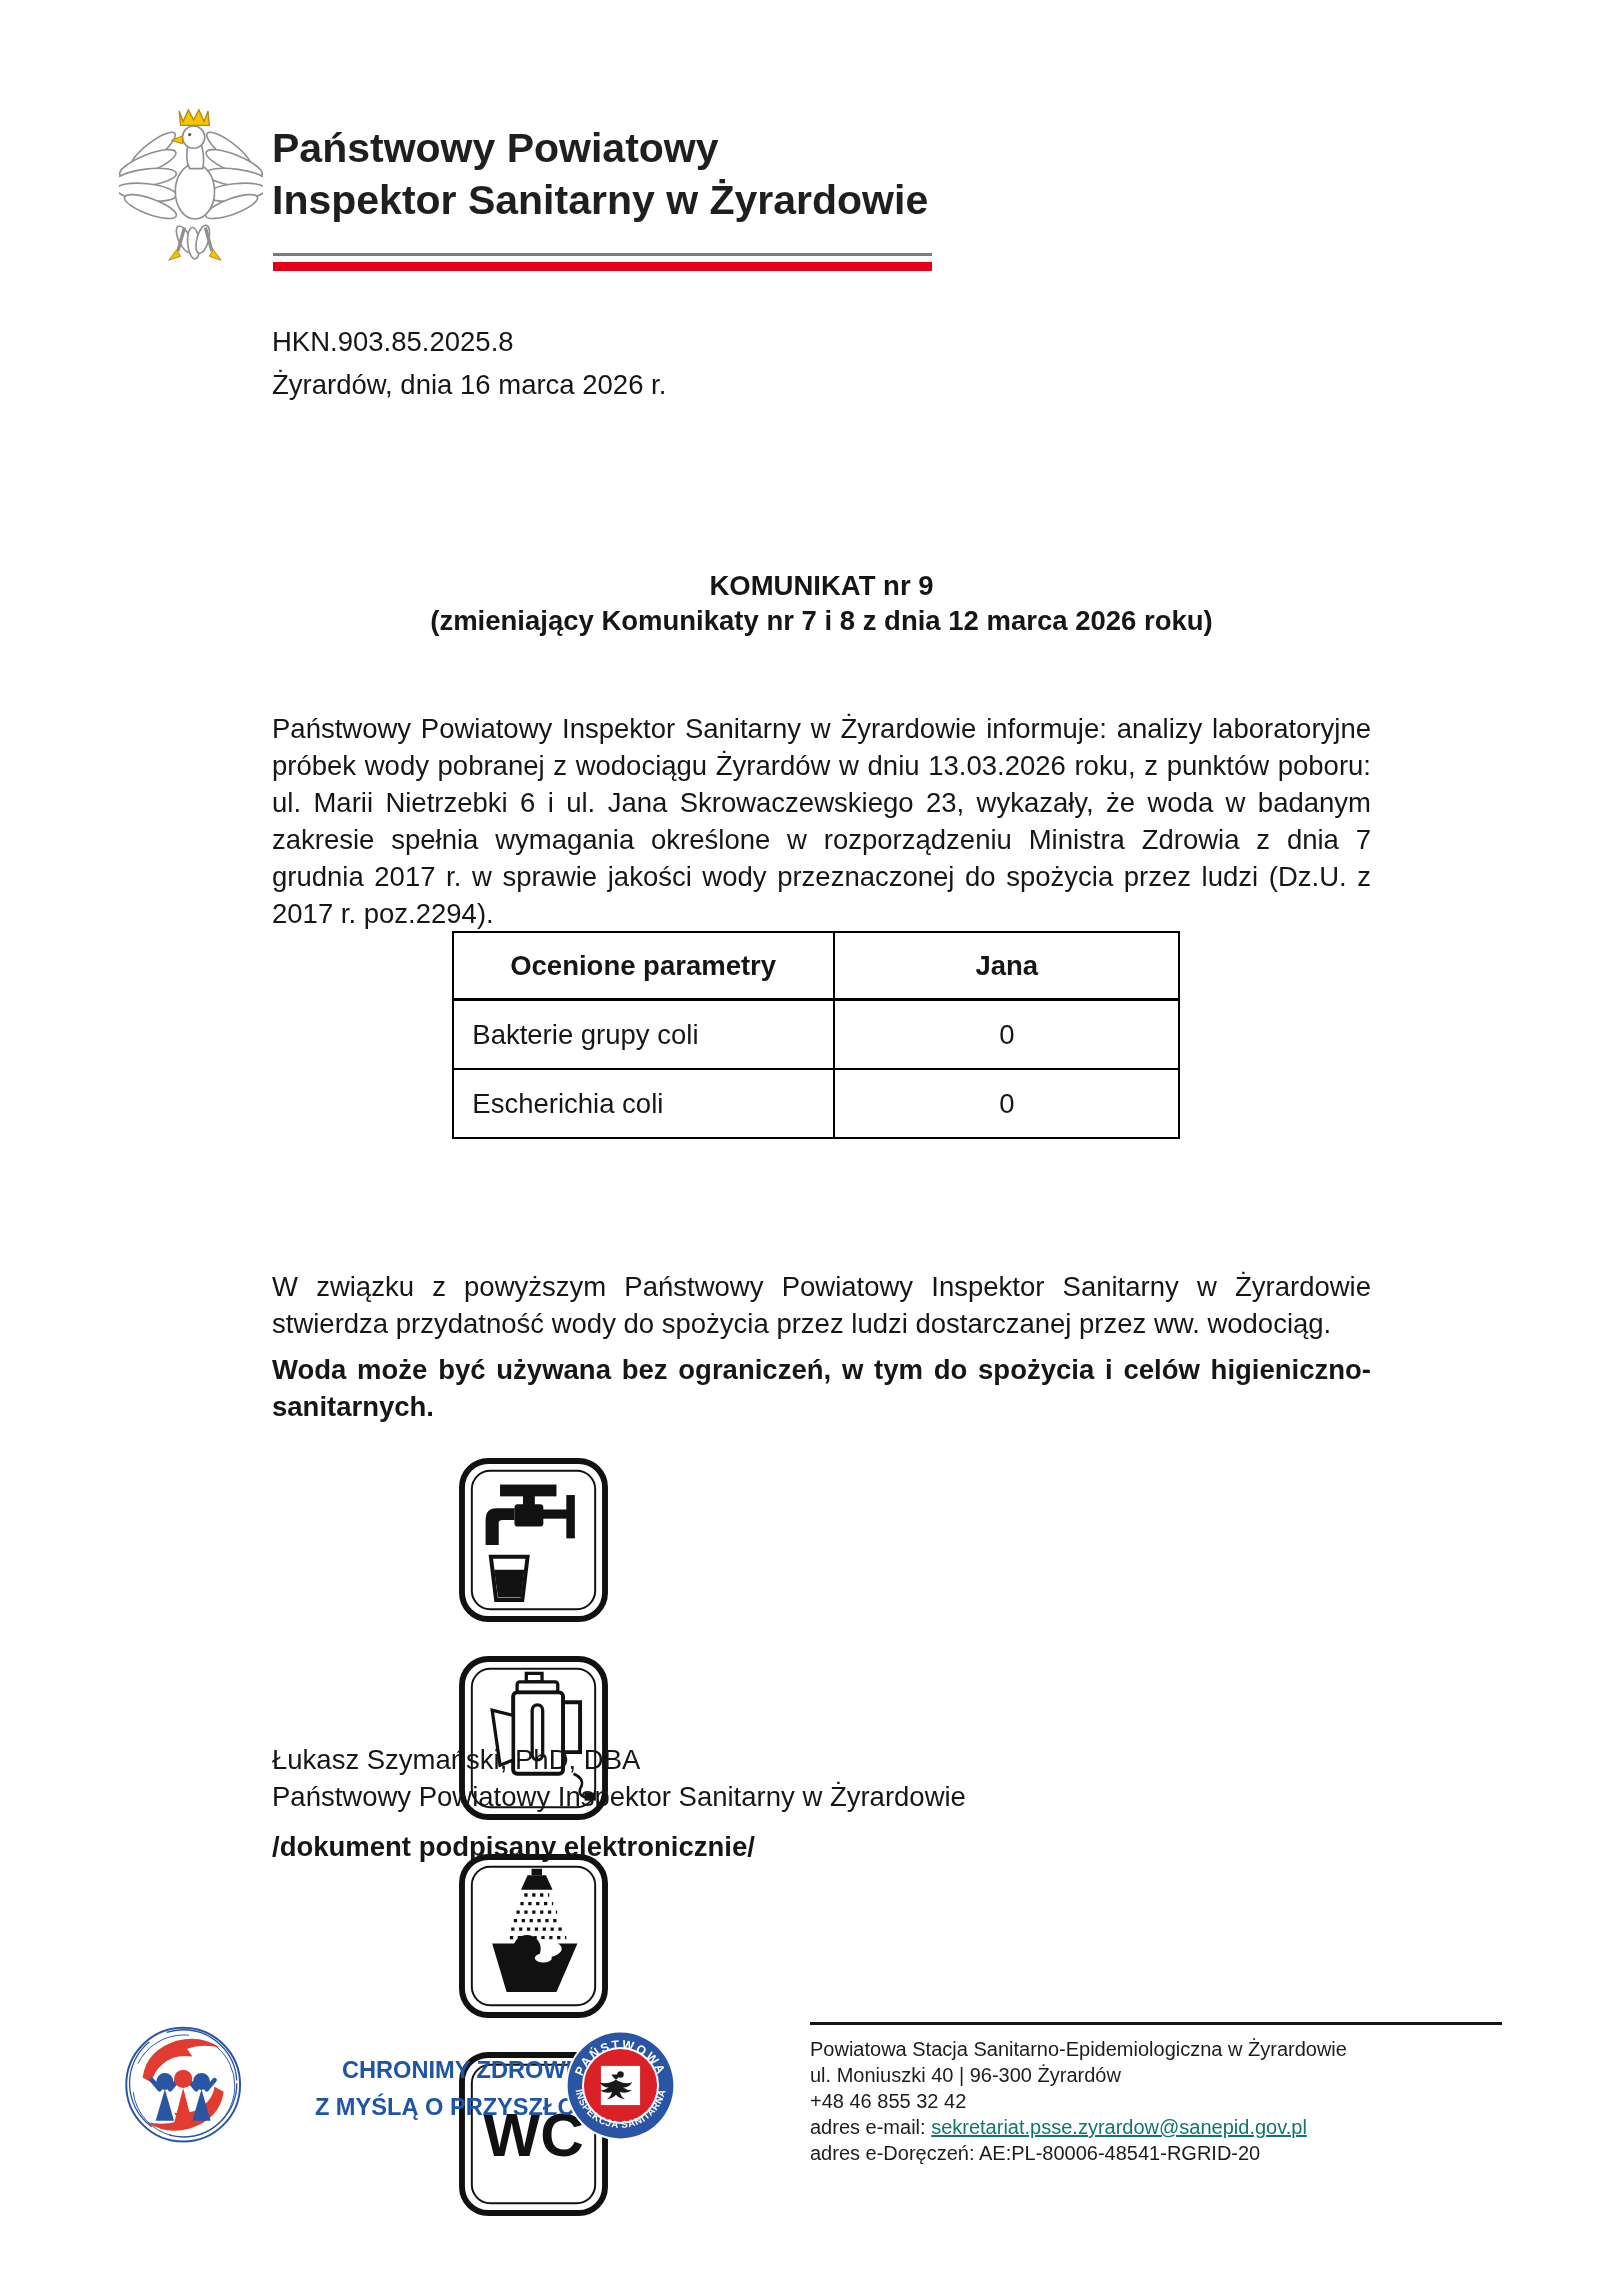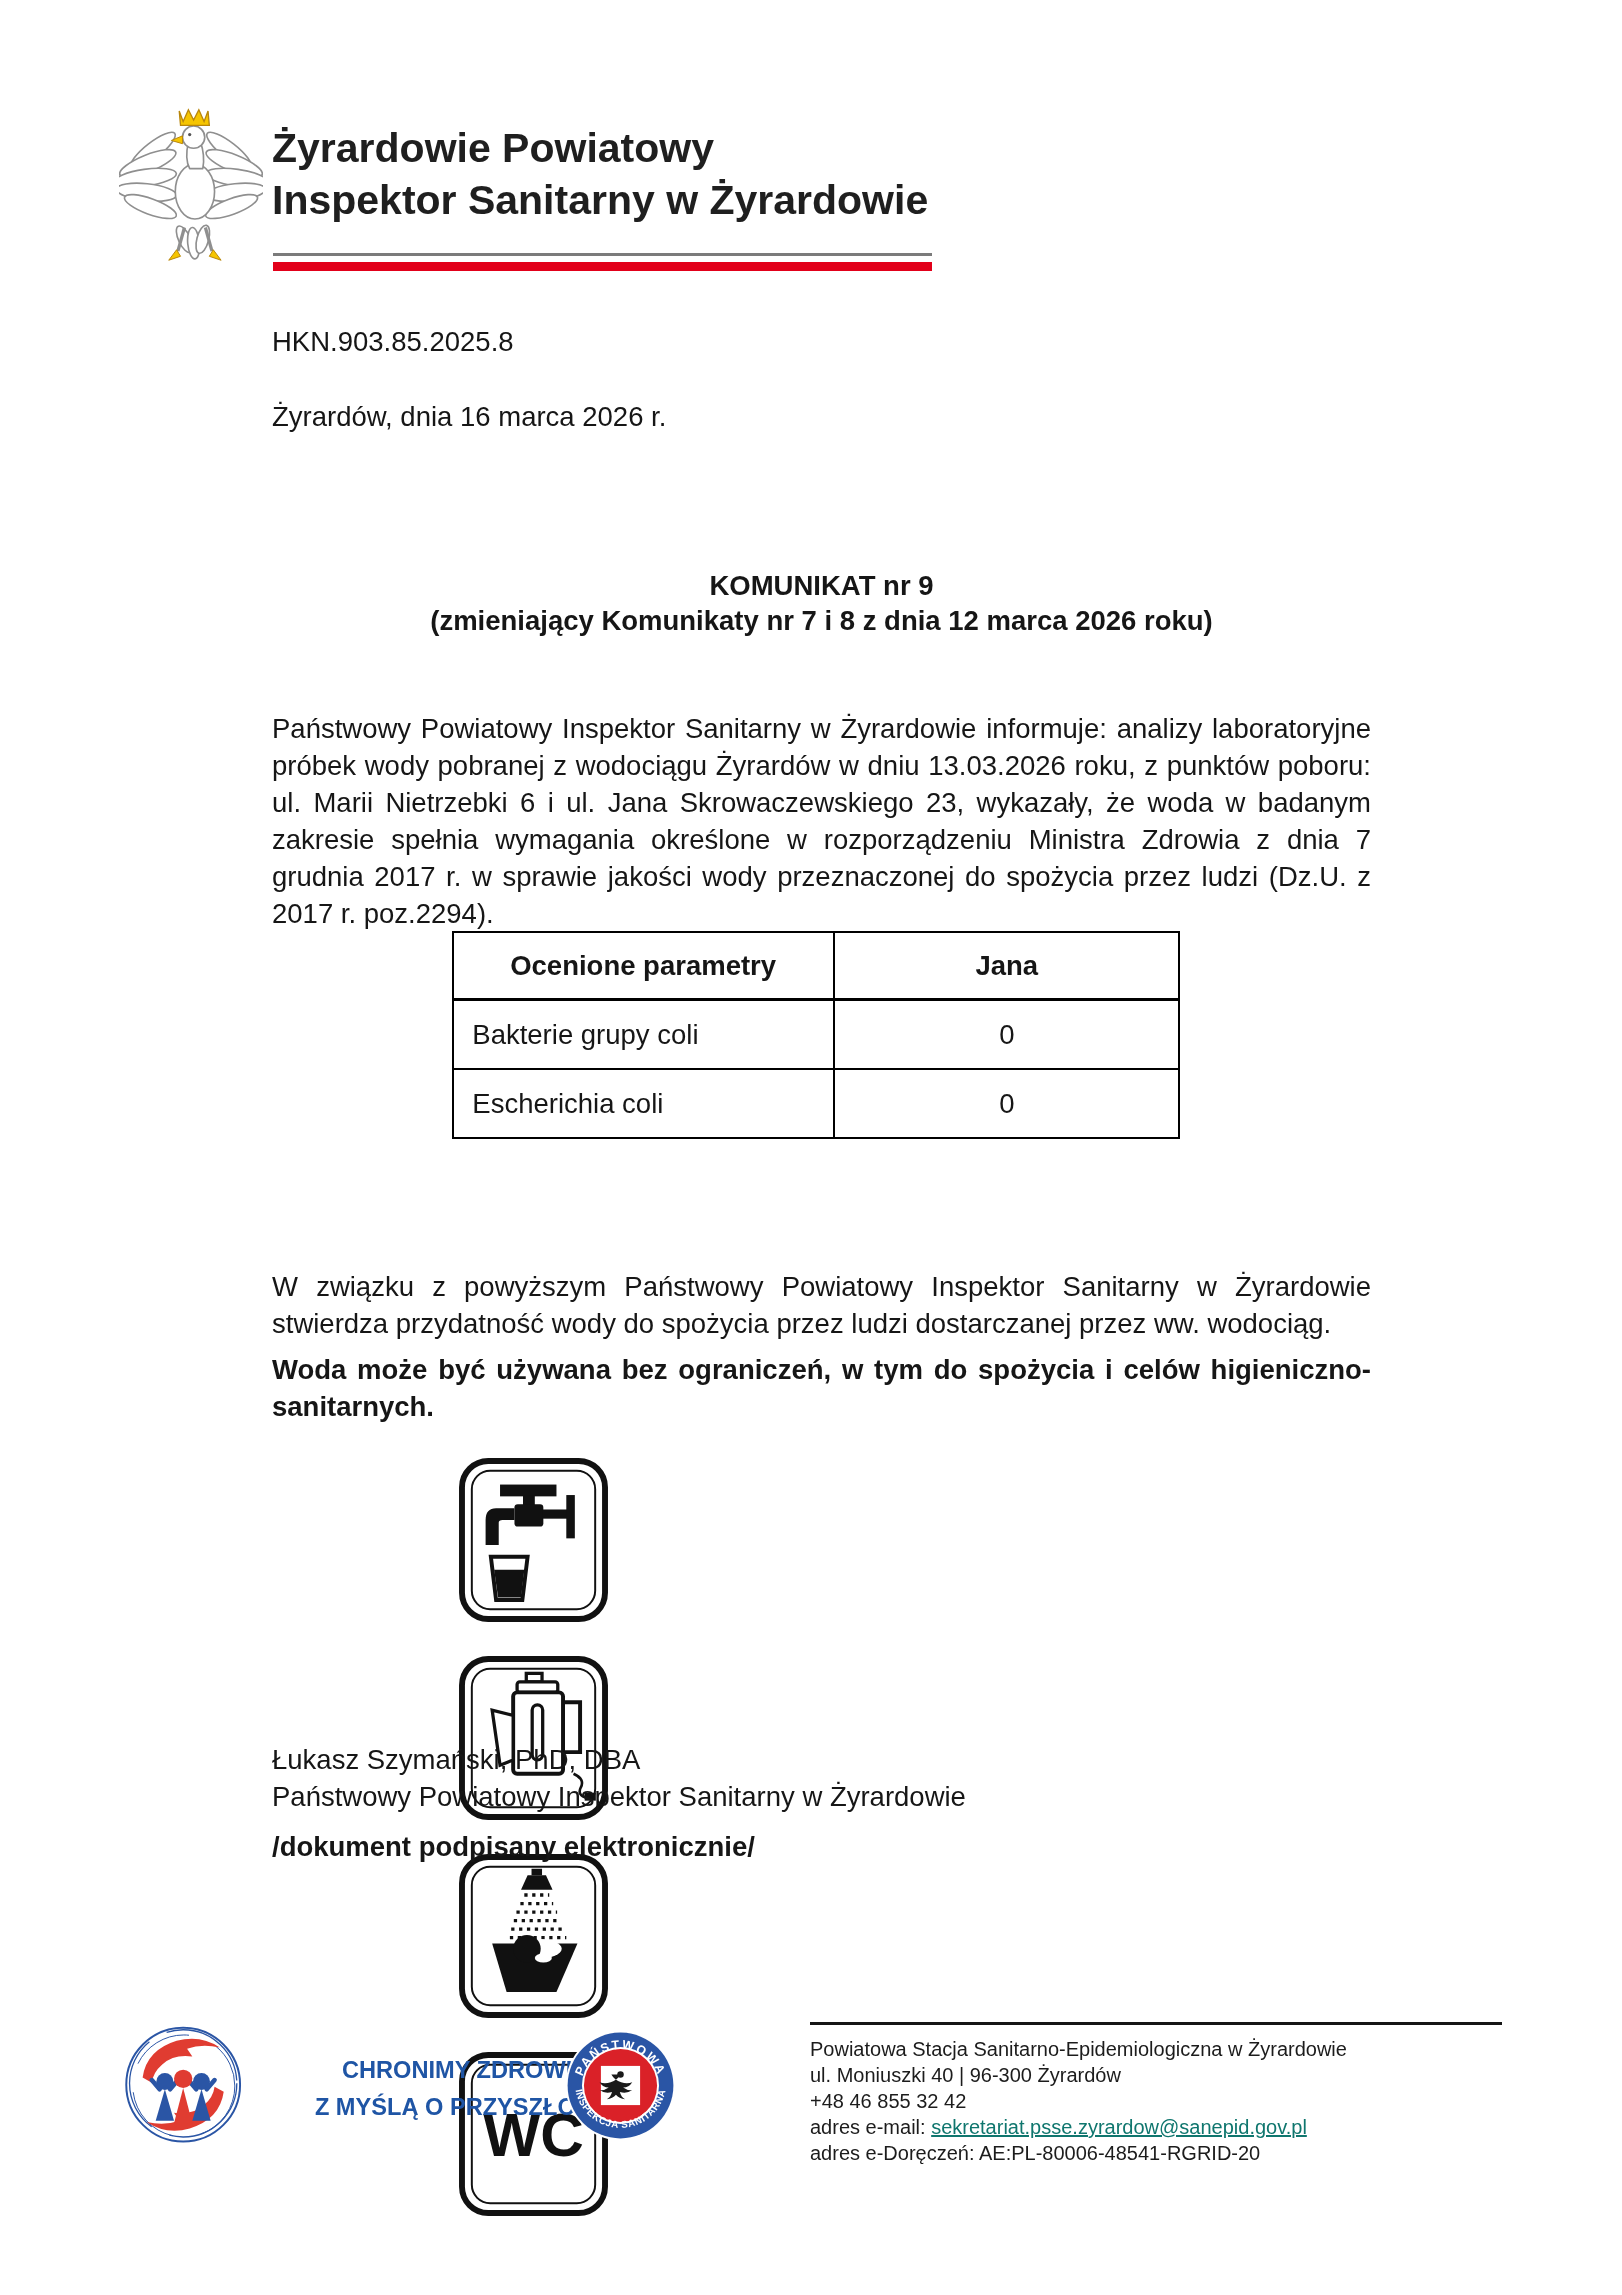--- a/index.html
+++ b/index.html
@@ -8,21 +8,21 @@
     font-family:"Liberation Sans", sans-serif; color:#161616; overflow:hidden;
     margin:0 auto;
   }
   .abs{position:absolute;}
   
   .org-title{left:272px; top:122px; font-size:41px; line-height:52px; font-weight:600; color:#1f1f1f; letter-spacing:0;}
   .rule-gray{left:273px; top:253px; width:659px; height:3.3px; background:#7b7b7b;}
   .rule-red{left:273px; top:262px; width:659px; height:9.2px; background:#e2001a;}
   
   .ref{left:272px; top:326px; font-size:27.5px;}
-  .date{left:272px; top:369px; font-size:27.5px;margin-top:32px;}
+  .date{left:272px; top:369px; font-size:27.5px;}
   
   .headline{left:272px; top:568px; width:1099px; text-align:center; font-size:27.5px; font-weight:700; line-height:35px;}
   
   .para{left:272px; width:1099px; font-size:27.5px; line-height:37px; text-align:justify;}
   .p1{top:710px;}
   .p2{top:1268px;}
   .p3{top:1351px;font-weight:bold;}
   
   .tbl{left:452px; top:931px; border-collapse:collapse; font-size:27.5px;}
   .tbl th,.tbl td{border:2px solid #000; background:#fff;}
@@ -76,21 +76,21 @@
       <path d="M132,190 L142,226" stroke-width="5" fill="none"></path>
     </g>
     <polygon points="97,50 80,57 97,62" fill="#F6C500" stroke="#B8860B" stroke-width="1.5"></polygon>
     <circle cx="108" cy="48" r="2.5" fill="#555"></circle>
     <path d="M92,12 L98,28 L106,10 L114,26 L122,10 L130,28 L136,12 L138,34 L94,34 Z" fill="#F6C500" stroke="#B8860B" stroke-width="2"></path>
     <polygon points="88,224 76,240 94,234" fill="#F6C500" stroke="#B8860B" stroke-width="1.5"></polygon>
     <polygon points="144,224 156,240 138,234" fill="#F6C500" stroke="#B8860B" stroke-width="1.5"></polygon>
   </svg>
 
   <div class="abs org-title">
-    <div>Żyrardowie Powiatowy</div>
+    <div>Państwowy Powiatowy</div>
     <div>Inspektor Sanitarny w Żyrardowie</div>
   </div>
   <div class="abs rule-gray"></div>
   <div class="abs rule-red"></div>
 
   <div class="abs ref">HKN.903.85.2025.8</div>
   <div class="abs date">Żyrardów, dnia 16 marca 2026 r.</div>
 
   <div class="abs headline">
     <div>KOMUNIKAT nr 9</div>

